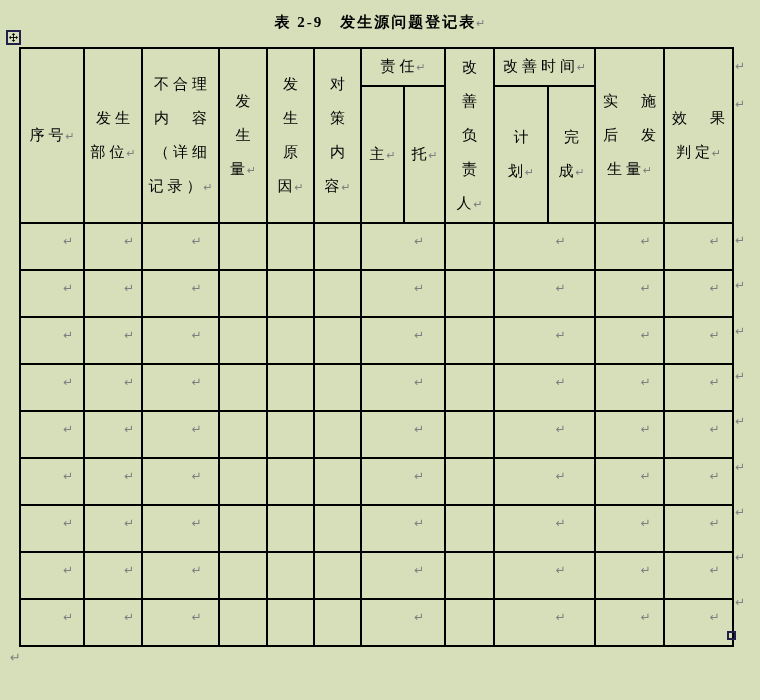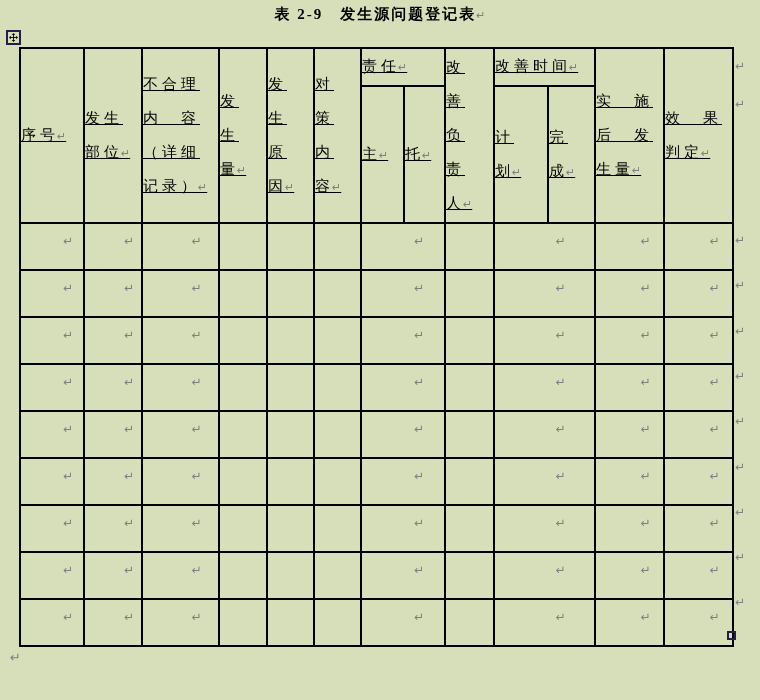--- a/index.html
+++ b/index.html
@@ -12,21 +12,21 @@
   .page{
     position:relative;
     width:760px;height:700px;
     background:var(--bg);
     font-family:"Liberation Serif","DejaVu Serif",serif;
     color:#000;
     overflow:hidden;
   }
   
   .title-row{
-    position:absolute;left:0;top:5px;width:100%;
+    position:absolute;left:0;top:13px;width:100%;
     text-align:center;line-height:18px;white-space:nowrap;
   }
   .title-row .title{
     font-weight:bold;font-size:15px;letter-spacing:2px;
   }
   .mark{
     color:var(--mark);
     font-family:"DejaVu Sans",sans-serif;
     font-size:11px;font-weight:normal;letter-spacing:0;
   }
@@ -43,23 +43,22 @@
     position:absolute;left:19px;top:47px;
     border-collapse:collapse;table-layout:fixed;
     width:713px;
   }
   table.reg th,table.reg td{
     border:2px solid var(--border);
     padding:0;margin:0;
   }
   table.reg th{
     font-weight:normal;font-size:15px;
-    text-align:left;vertical-align:middle;
+    text-align:center;vertical-align:middle;
     background:var(--bg);
-    text-decoration:underline;
   }
   tr.hrow-top{height:36px;}
   tr.hrow-sub{height:137px;}
   .hline{line-height:34px;white-space:nowrap;}
   .hl{letter-spacing:4px;margin-right:-4px;}
   .hline .mark{margin-left:2px;}
   
   table.reg td.bcell{
     height:45px;vertical-align:top;text-align:center;
     background:var(--bg);

